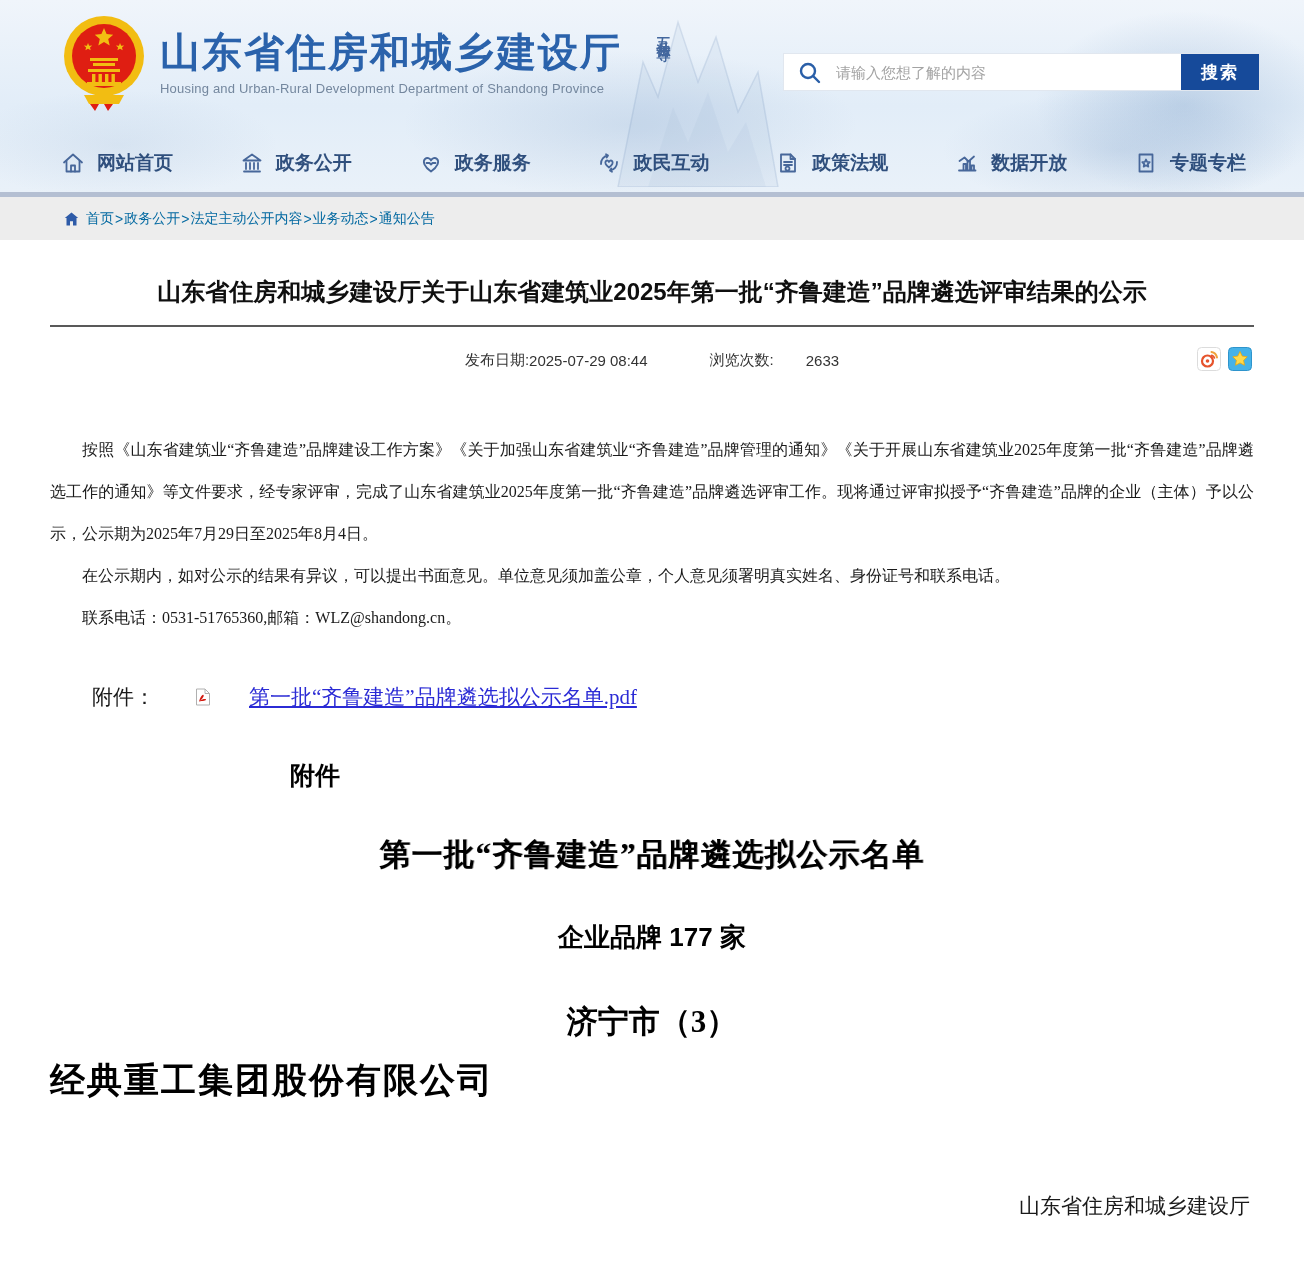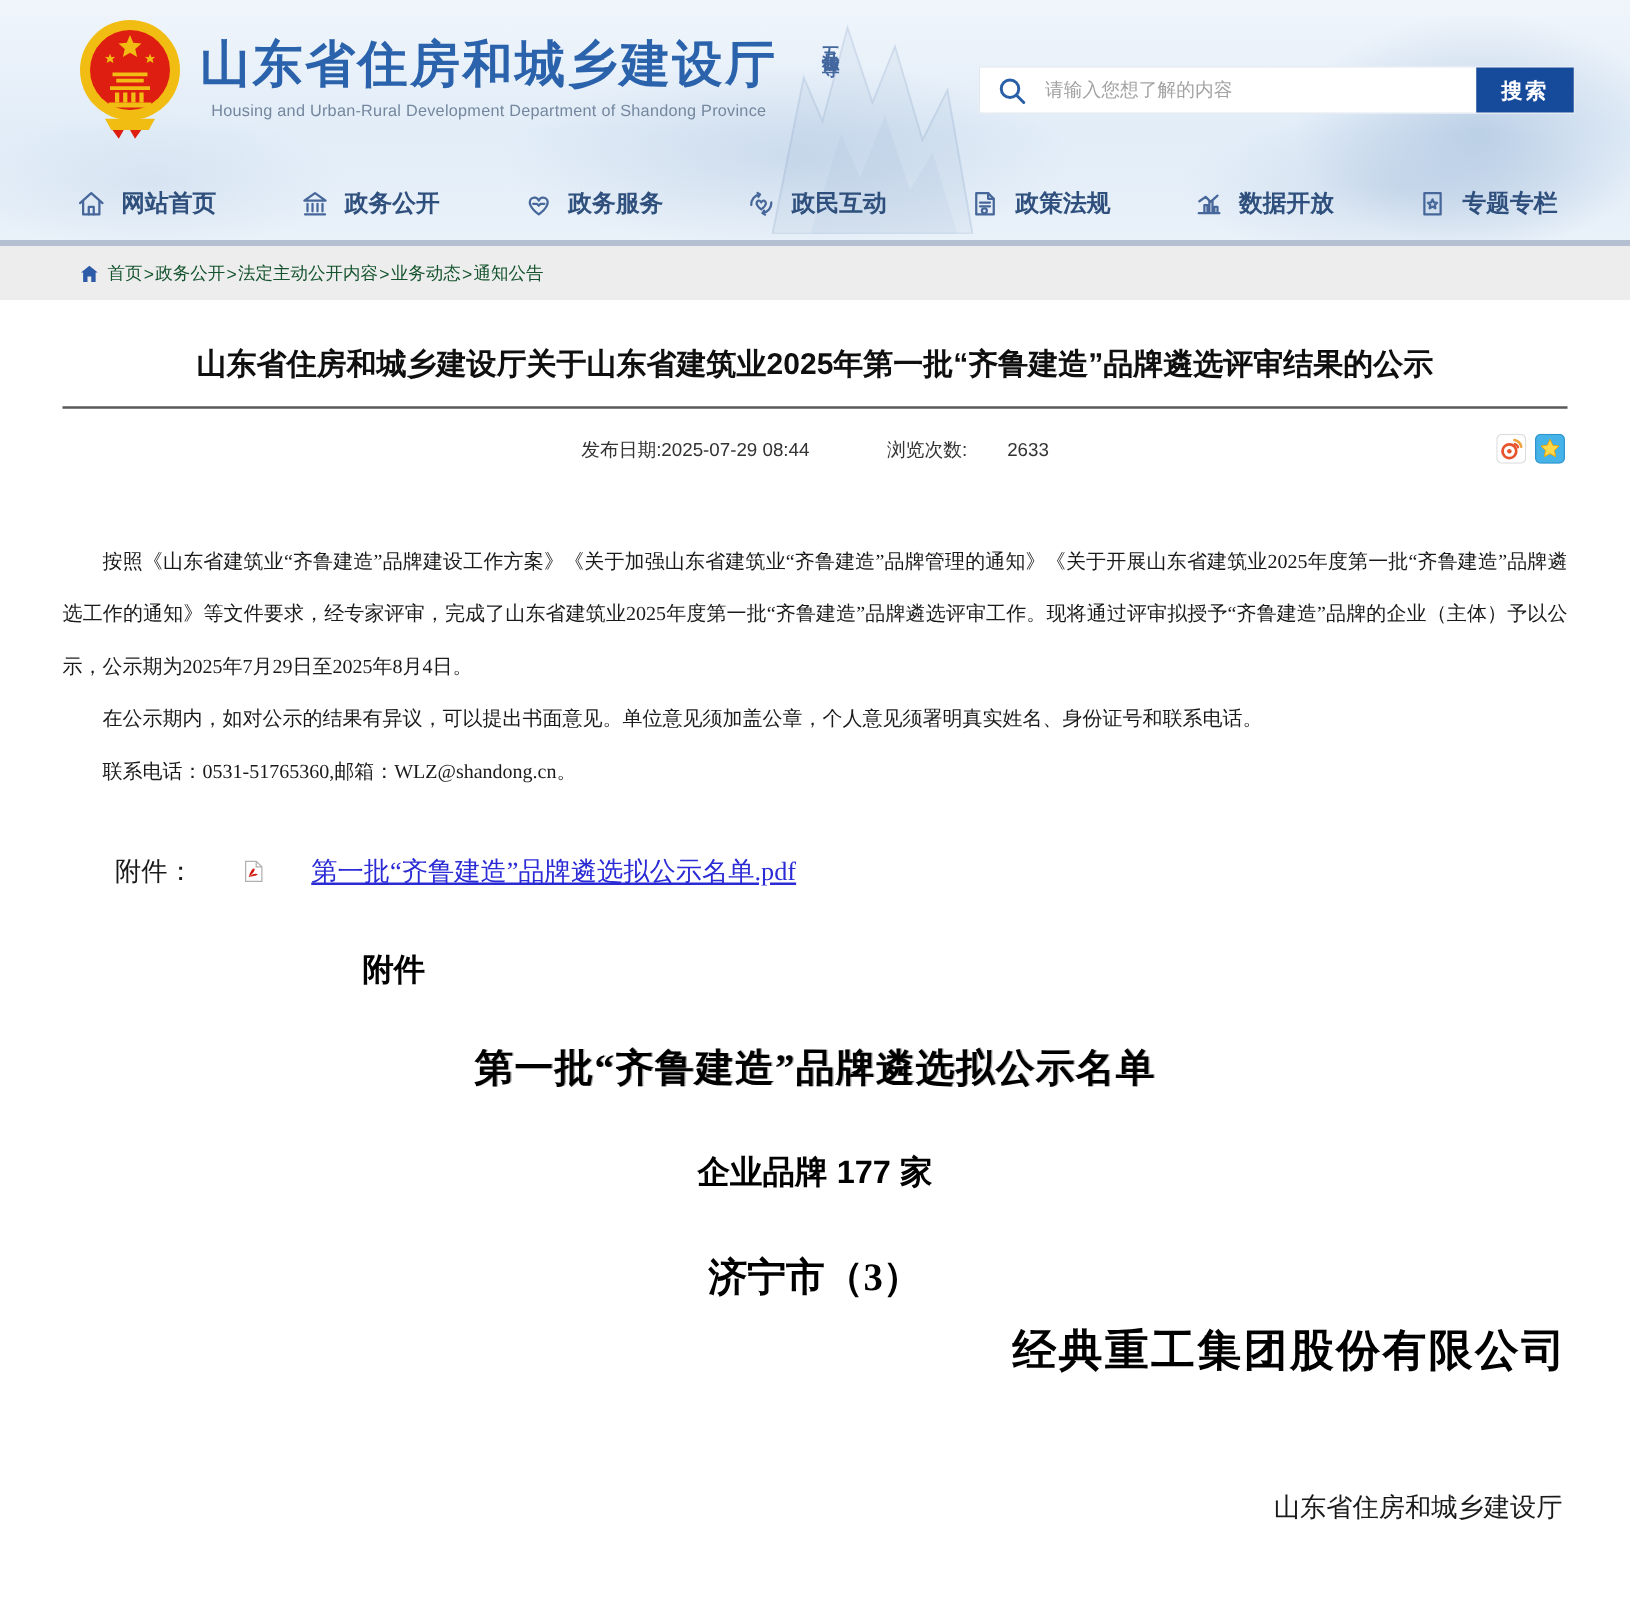--- a/index.html
+++ b/index.html
@@ -11,36 +11,36 @@
   .blob1{left:400px;top:50px;width:460px;height:150px;background:radial-gradient(ellipse at center,rgba(125,158,198,.22),transparent 70%);}
   .blob2{right:-30px;top:10px;width:300px;height:190px;background:radial-gradient(ellipse at center,rgba(105,145,192,.30),transparent 70%);}
   .blob3{left:-40px;top:90px;width:320px;height:110px;background:radial-gradient(ellipse at center,rgba(140,170,205,.16),transparent 70%);}
   .blob4{left:940px;top:90px;width:360px;height:120px;background:radial-gradient(ellipse at center,rgba(120,155,198,.20),transparent 70%);}
   .mountain{position:absolute;left:588px;top:2px;opacity:.45;}
   .watermark-text{position:absolute;left:654px;top:26px;writing-mode:vertical-rl;font-size:14px;font-weight:bold;color:#27508f;opacity:.85;letter-spacing:3px;font-family:"Liberation Serif",serif;}
 
   .brand{position:absolute;left:62px;top:12px;display:flex;align-items:flex-start;cursor:pointer;}
   .brand-text{margin-left:14px;}
   .site-title{font-size:40px;font-weight:bold;color:#2a62ab;letter-spacing:2px;margin-top:20px;line-height:1;}
-  .site-sub{font-size:13px;color:#74879e;margin-top:9px;letter-spacing:.2px;text-align:center;}
+  .site-sub{font-size:13px;color:#74879e;margin-top:9px;letter-spacing:.2px;}
 
   .search{position:absolute;left:783px;top:53px;width:477px;height:38px;display:flex;background:#fff;border:1px solid #e1e7ef;box-sizing:border-box;}
   .search-icon{position:absolute;left:14px;top:7px;}
   .search-input{flex:1;border:none;outline:none;padding:0 8px 0 52px;font-size:15px;color:#333;background:transparent;}
   .search-input::placeholder{color:#a3a3a3;}
   .search-btn{width:78px;background:#164a9a;color:#fff;font-size:17px;font-weight:bold;border:none;cursor:pointer;letter-spacing:2px;}
 
   .nav{position:absolute;left:60px;right:58px;top:139px;height:48px;display:flex;justify-content:space-between;align-items:center;}
   .nav-item{display:flex;align-items:center;gap:11px;color:#2f4f7d;font-size:19px;font-weight:bold;cursor:pointer;white-space:nowrap;}
   .nav-item svg{display:block;}
 
   .top-divider{height:5px;background:#b4bfd2;}
 
   
-  .breadcrumb{height:43px;background:#ededed;display:flex;align-items:center;padding-left:64px;font-size:14px;color:#14532d;}
+  .breadcrumb{height:43px;background:#ededed;display:flex;align-items:center;padding-left:64px;font-size:14px;color:#0369a1;}
   .breadcrumb .crumb{cursor:pointer;}
   .breadcrumb .sep{margin:0 1px;}
   .crumb-home{margin-right:7px;display:flex;align-items:center;}
 
   
   .main{width:1204px;margin:0 auto;}
   .art-title{text-align:center;font-size:24px;font-weight:bold;color:#0f0f0f;margin-top:36px;line-height:1.35;}
   .title-rule{height:2px;background:#595959;margin-top:17px;}
   .meta{position:relative;margin-top:20px;height:26px;display:flex;justify-content:center;align-items:center;font-size:15px;color:#333;}
   .meta .views-label{margin-left:62px;}
@@ -54,21 +54,21 @@
   .attachment-row{margin-top:44px;font-family:"Liberation Serif","DejaVu Serif",serif;font-size:21px;color:#1a1a1a;padding-left:42px;display:flex;align-items:center;gap:36px;}
   .attachment-row .pdf{margin:0 2px 0 4px;display:flex;}
   .attachment-link{color:#2b2bd5;text-decoration:underline;cursor:pointer;}
 
   
   .doc{margin-top:48px;color:#000;}
   .doc-label{margin-left:240px;font-size:25px;font-weight:bold;font-family:"Liberation Sans",sans-serif;}
   .doc-title{text-align:center;font-size:31px;font-weight:bold;font-family:"Liberation Serif","DejaVu Serif",serif;margin-top:42px;letter-spacing:1px;text-shadow:1px 0 0 rgba(0,0,0,.35);}
   .doc-sub{text-align:center;font-size:26px;font-weight:bold;font-family:"Liberation Sans",sans-serif;margin-top:44px;}
   .doc-city{text-align:center;font-size:31px;font-weight:bold;font-family:"Liberation Serif","DejaVu Serif",serif;margin-top:46px;}
-  .doc-company{text-align:right;font-size:35px;font-weight:bold;font-family:"Liberation Serif","DejaVu Serif",serif;margin-top:14px;letter-spacing:2px;}
+  .doc-company{text-align:left;font-size:35px;font-weight:bold;font-family:"Liberation Serif","DejaVu Serif",serif;margin-top:14px;letter-spacing:2px;}
   .signoff{font-family:"Liberation Serif","DejaVu Serif",serif;font-size:21px;color:#1a1a1a;}
   .signoff-org{text-align:right;margin-top:88px;padding-right:4px;}
 </style>
 </head>
 <body>
 
 <div class="top">
   <div class="blob blob1"></div>
   <div class="blob blob2"></div>
   <div class="blob blob3"></div>

